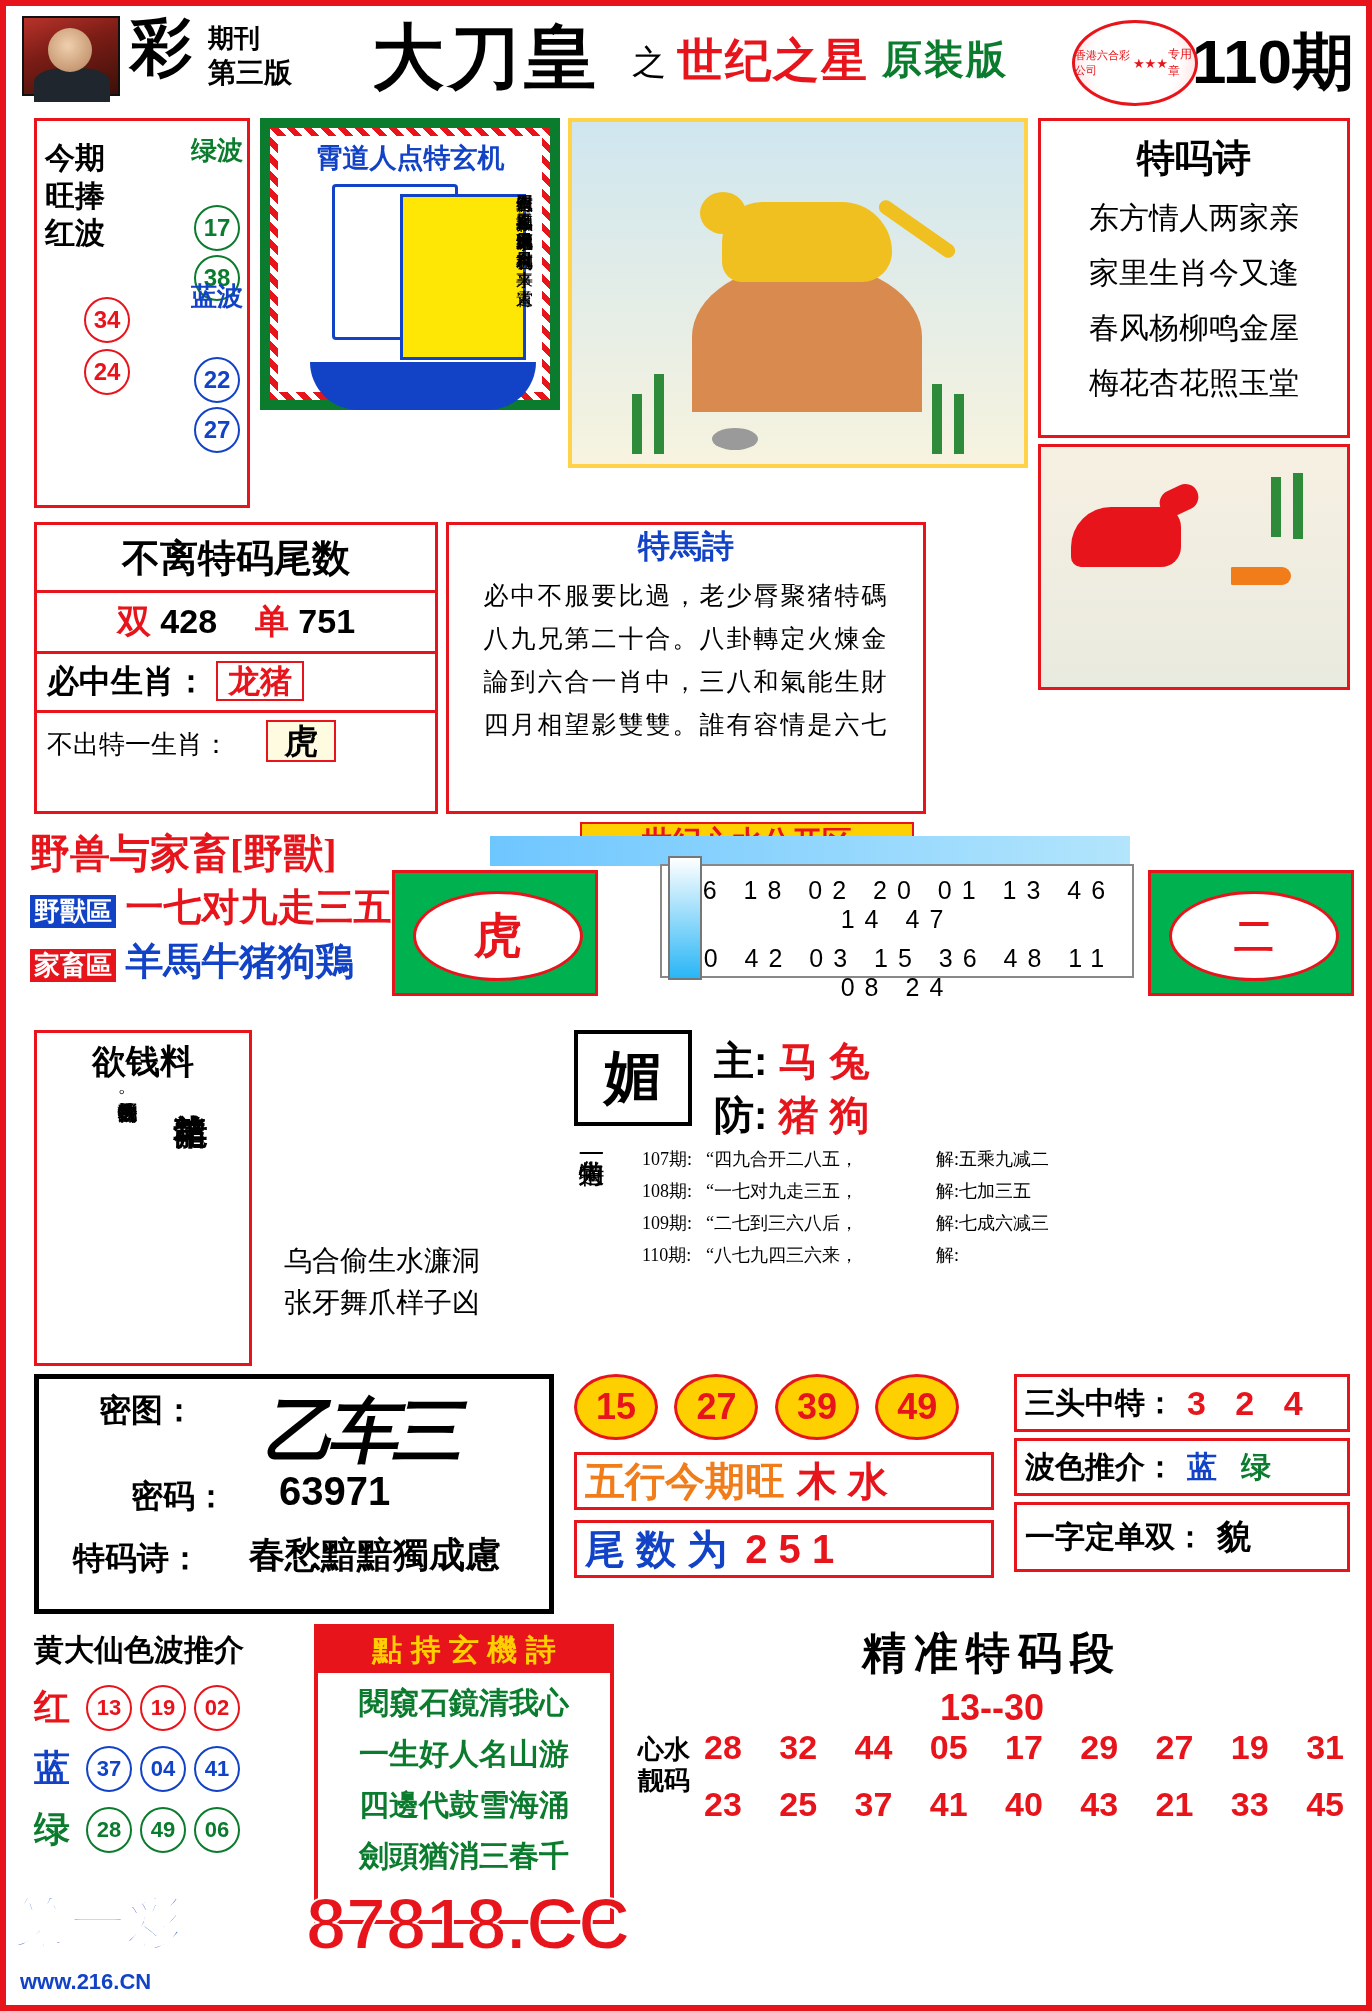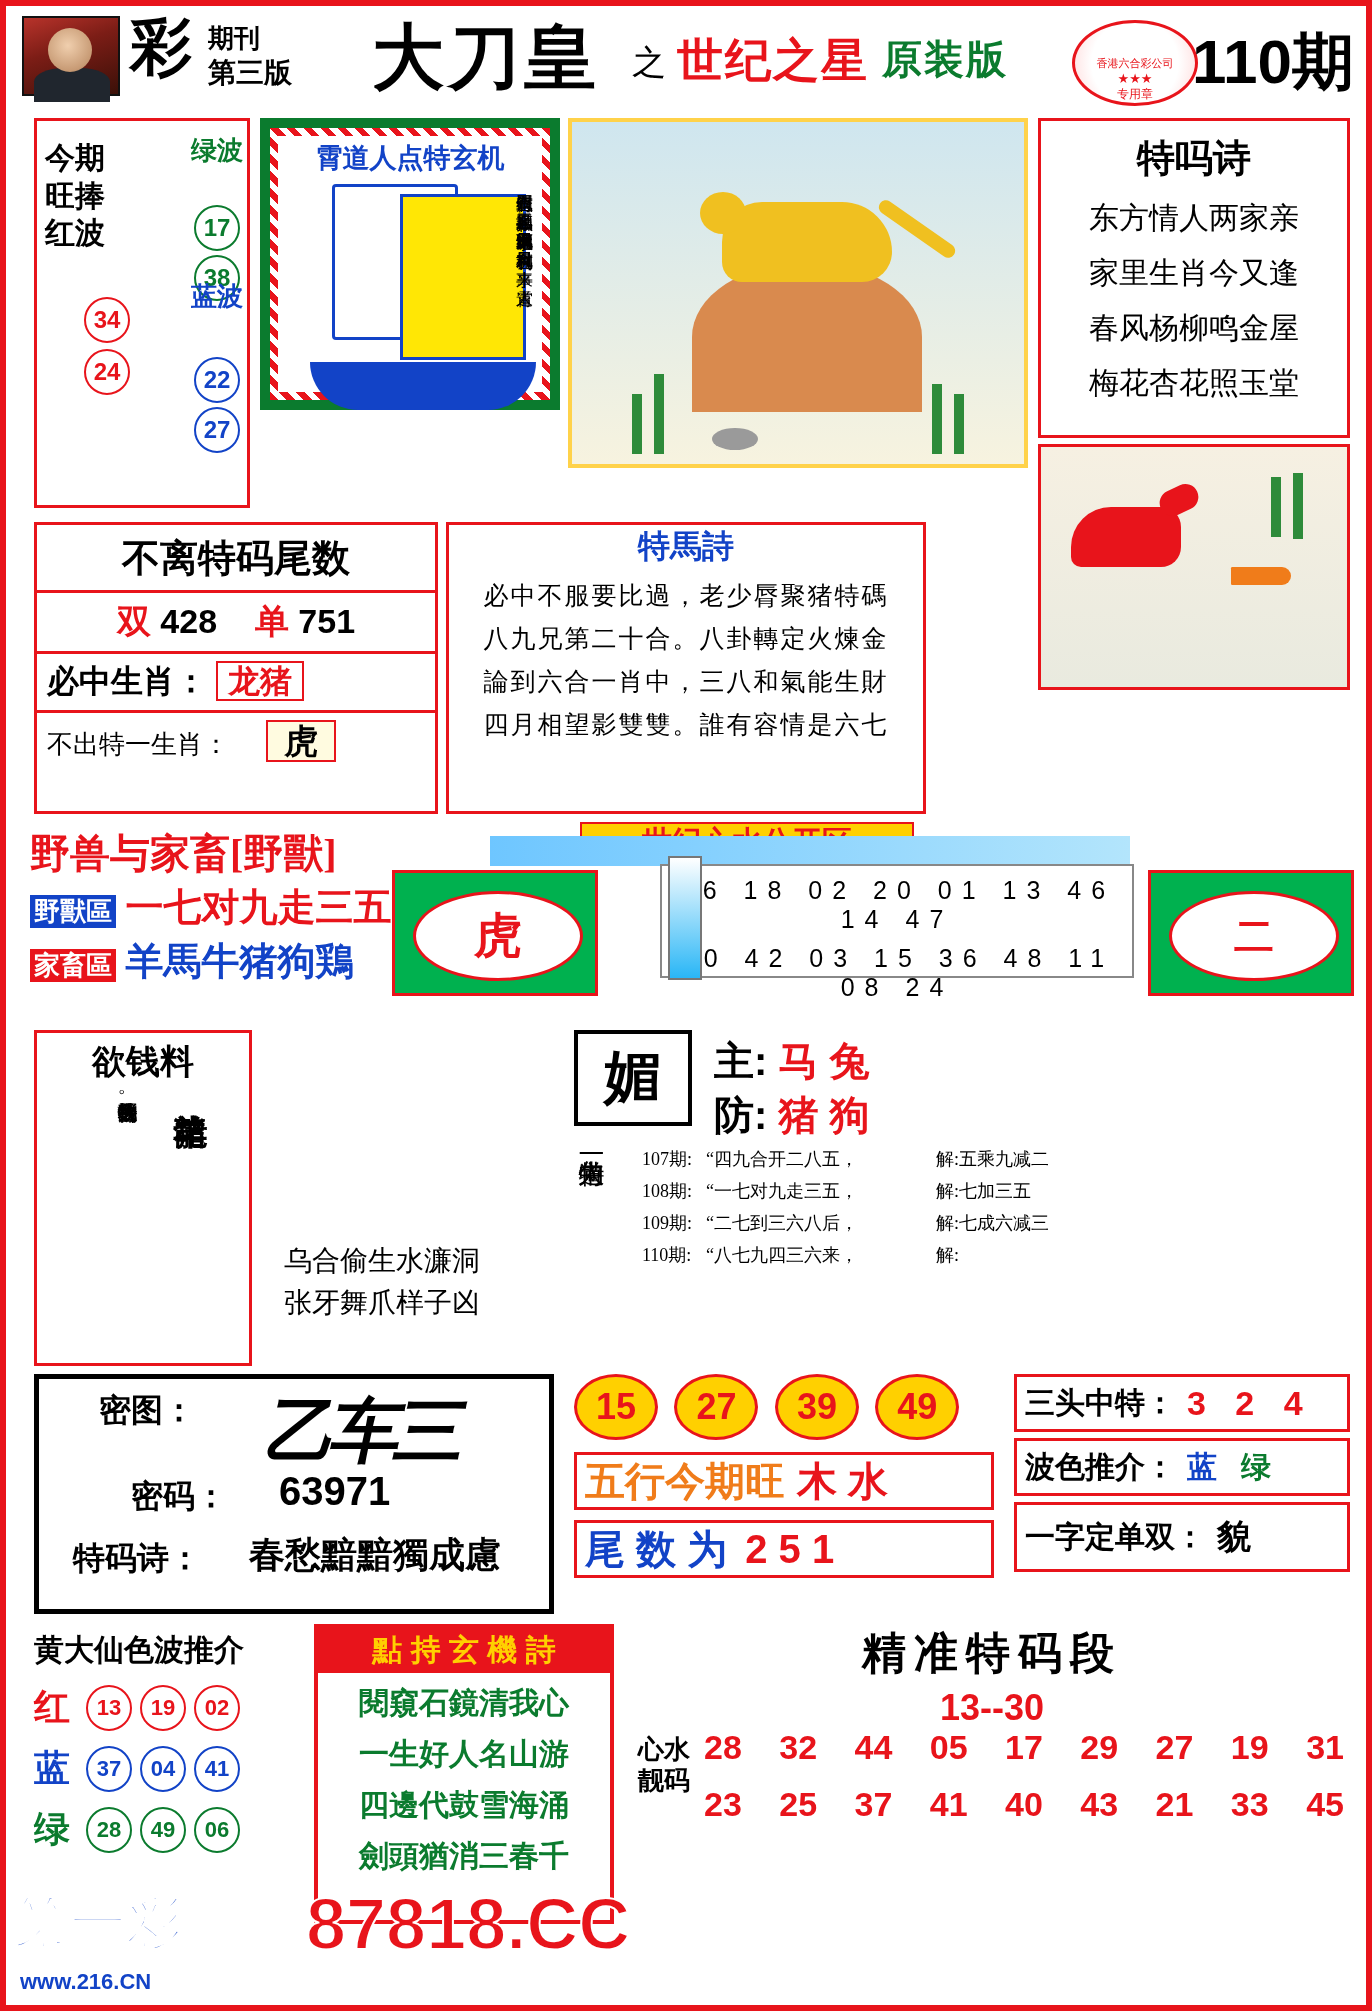--- a/index.html
+++ b/index.html
@@ -27,21 +27,21 @@
   .h-qikan{position:absolute;left:196px;top:10px;font-size:26px;color:#000000;font-weight:bold;line-height:1.25;}
   .h-qikan div:nth-child(2){font-size:28px;}
   .h-dadao{position:absolute;left:360px;top:-2px;font-size:72px;font-weight:bold;color:#000;letter-spacing:4px;
     font-family:"Liberation Serif","DejaVu Serif",serif;}
   .h-zhi{position:absolute;left:620px;top:28px;font-size:34px;color:#000;}
   .h-star{position:absolute;left:665px;top:18px;font-size:46px;font-weight:bold;color:#e8141b;letter-spacing:2px;
     font-family:"Liberation Serif",serif;}
   .h-orig{position:absolute;left:870px;top:20px;font-size:40px;font-weight:bold;color:#0b7b2e;letter-spacing:2px;}
   .h-seal{position:absolute;left:1060px;top:8px;width:120px;height:80px;border-radius:50%;
     background:radial-gradient(circle,#fff 60%,#ffd7d7 100%);border:3px solid #e8141b;
-    display:flex;flex-direction:column;align-items:center;justify-content:flex-end;}
+    display:flex;align-items:center;justify-content:flex-end;}
   .h-seal .s1{font-size:11px;color:#e8141b;}
   .h-seal .s2{font-size:13px;color:#e8141b;}
   .h-seal .s3{font-size:12px;color:#e8141b;}
   .h-issue{position:absolute;left:1180px;top:8px;font-size:62px;font-weight:bold;color:#000;}
   
   .row1{position:absolute;left:28px;top:112px;width:1316px;height:400px;}
   .box-wang{position:absolute;left:0;top:0;width:216px;height:390px;border:3px solid #e8141b;background:#fff;box-sizing:border-box;}
   .wang-l{position:absolute;left:8px;top:18px;width:60px;font-size:30px;line-height:1.25;font-weight:bold;color:#000;text-align:center;}
   .circ{width:42px;height:42px;border-radius:50%;border:2px solid #d11;display:flex;align-items:center;justify-content:center;
     font-size:24px;font-weight:bold;}

